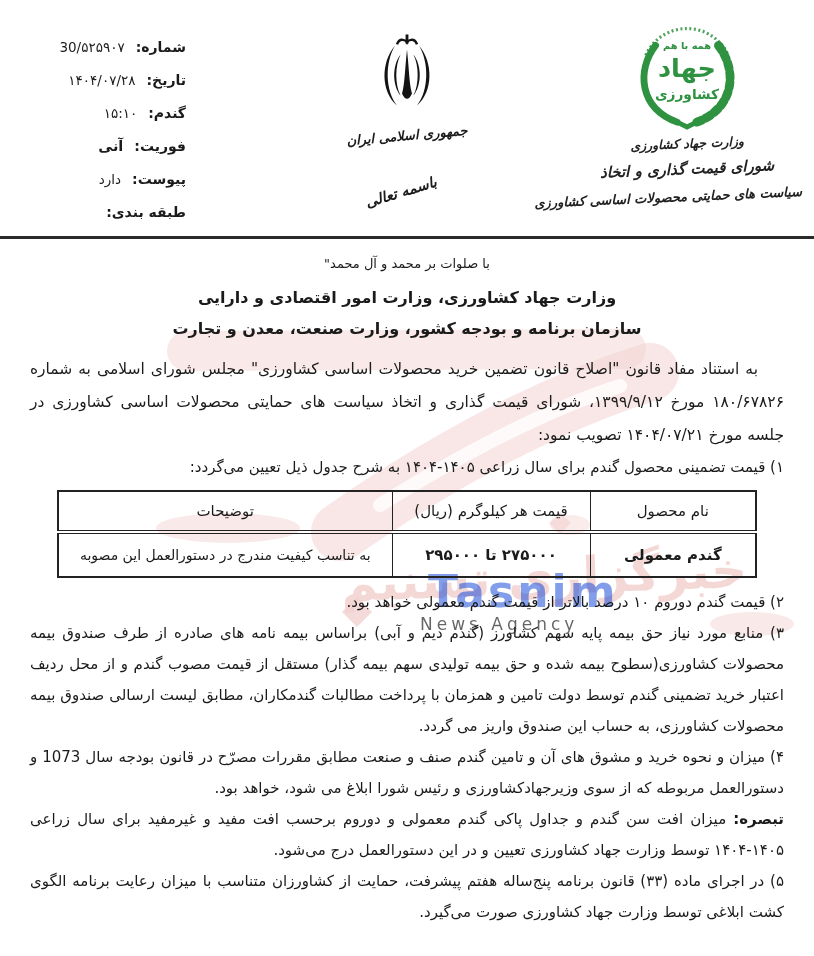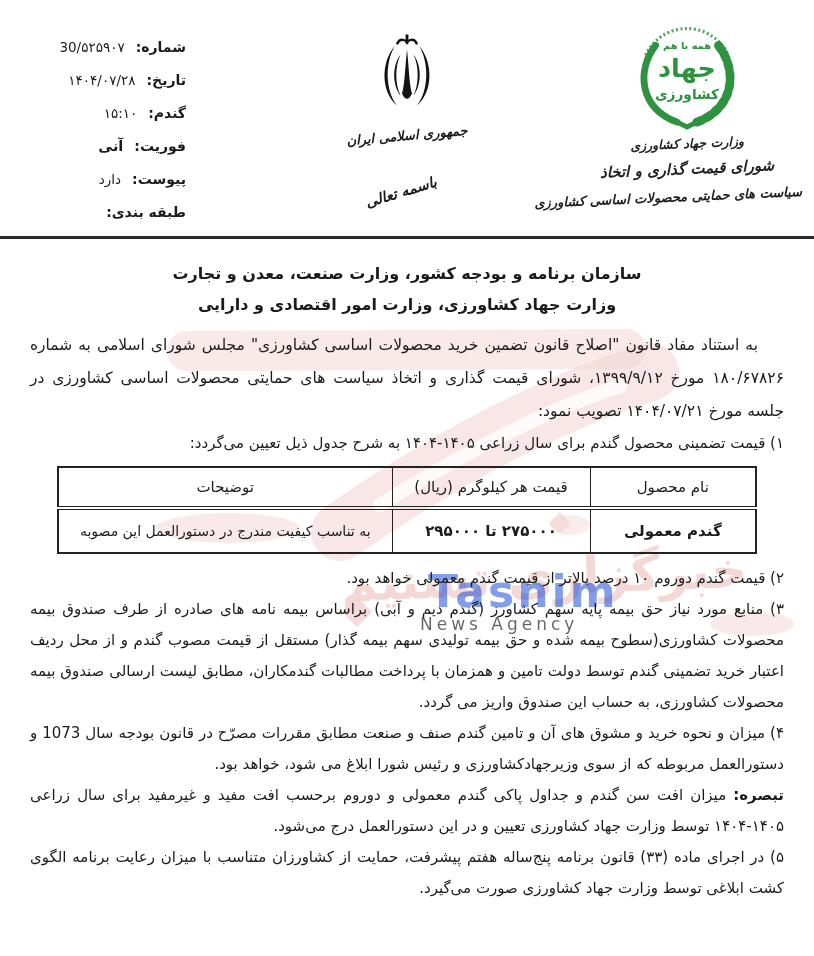--- a/index.html
+++ b/index.html
@@ -141,24 +141,25 @@
       <text x="58" y="86" font-size="14" text-anchor="middle" fill="#2e9240" font-weight="bold">کشاورزی</text>
     </svg>
     <div class="org org1">وزارت جهاد کشاورزی</div>
     <div class="org org2">شورای قیمت گذاری و اتخاذ</div>
     <div class="org org3">سیاست های حمایتی محصولات اساسی کشاورزی</div>
   </div>
 
   <div class="rule"></div>
 
   <div class="content">
+    <div class="salutation">با صلوات بر محمد و آل محمد"</div>
 
     <div class="addr-wrap">
+      <div class="addr">وزارت جهاد کشاورزی، وزارت امور اقتصادی و دارایی</div>
       <div class="addr">سازمان برنامه و بودجه کشور،  وزارت صنعت، معدن و تجارت</div>
-      <div class="addr">وزارت جهاد کشاورزی، وزارت امور اقتصادی و دارایی</div>
     </div>
 
     <p class="para intro">به استناد مفاد قانون "اصلاح قانون تضمین خرید محصولات اساسی کشاورزی" مجلس شورای اسلامی به شماره ۱۸۰/۶۷۸۲۶ مورخ ۱۳۹۹/۹/۱۲، شورای قیمت گذاری و اتخاذ سیاست های حمایتی محصولات اساسی کشاورزی در جلسه مورخ ۱۴۰۴/۰۷/۲۱ تصویب نمود:</p>
 
     <p class="para">۱) قیمت تضمینی محصول گندم برای سال زراعی ۱۴۰۵-۱۴۰۴ به شرح جدول ذیل تعیین می‌گردد:</p>
 
     <table class="price">
       <colgroup>
           <col class="c1">
           <col class="c2">

